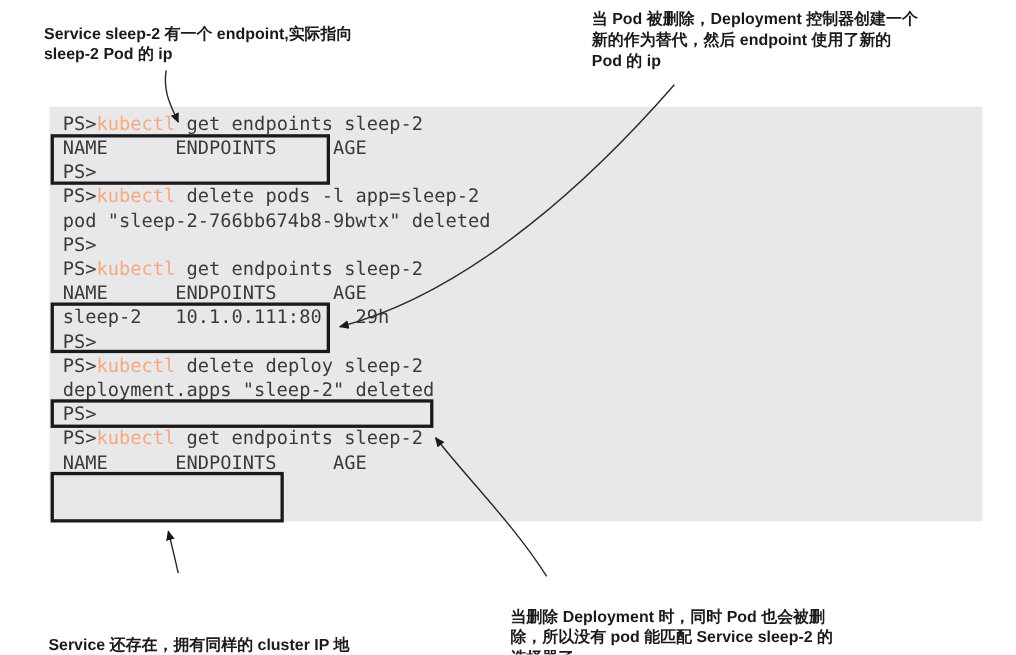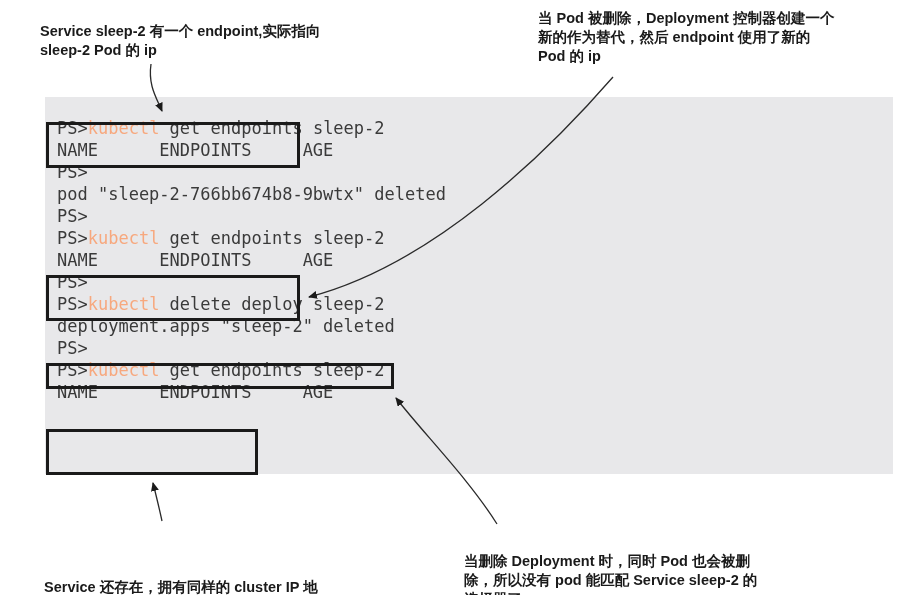--- a/index.html
+++ b/index.html
@@ -19,21 +19,21 @@
   #ann-top-left     { left:40px;  top:22px;  width:320px; }
   #ann-top-right    { left:522px; top:9px;   width:340px;margin-left:16px; }
   #ann-bottom-left  { left:44px;  top:555px; width:330px;margin-top:23px; }
   #ann-bottom-right { left:464px; top:552px; width:350px; }
 
   .terminal {
     position:absolute;
     left:45px; top:97px;
     width:848px; height:377px;
     background:#E8E8EA;
-    padding-top:20px;
+    padding-top:5px;
     box-sizing:border-box;
   }
   .term-line {
     height:22px;
     padding-left:12px;
     font-family:"DejaVu Sans Mono", monospace;
     font-size:17px;
     line-height:22px;
     color:#3A3A3A;
     white-space:pre;
@@ -66,24 +66,26 @@
 
 <div class="ann" id="ann-top-right">当 Pod 被删除，Deployment 控制器创建一个
 新的作为替代，然后 endpoint 使用了新的
 Pod 的 ip</div>
 
 <div class="terminal" style="background: rgb(232, 232, 234);">
   <div id="term-lines">
       <div class="term-line"><span class="">PS&gt;</span><span class="kubectl" style="color: rgb(247, 168, 126);">kubectl</span><span class=""> get endpoints sleep-2</span></div>
       <div class="term-line"><span class="">NAME      ENDPOINTS     AGE</span></div>
       <div class="term-line"><span class="">PS&gt;</span></div>
+      <div class="term-line"><span class="">PS&gt;</span><span class="kubectl" style="color: rgb(247, 168, 126);">kubectl</span><span class=""> delete pods -l app=sleep-2</span></div>
       <div class="term-line"><span class="">pod "sleep-2-766bb674b8-9bwtx" deleted</span></div>
       <div class="term-line"><span class="">PS&gt;</span></div>
       <div class="term-line"><span class="">PS&gt;</span><span class="kubectl" style="color: rgb(247, 168, 126);">kubectl</span><span class=""> get endpoints sleep-2</span></div>
       <div class="term-line"><span class="">NAME      ENDPOINTS     AGE</span></div>
+      <div class="term-line"><span class="">sleep-2   10.1.0.111:80   29h</span></div>
       <div class="term-line"><span class="">PS&gt;</span></div>
       <div class="term-line"><span class="">PS&gt;</span><span class="kubectl" style="color: rgb(247, 168, 126);">kubectl</span><span class=""> delete deploy sleep-2</span></div>
       <div class="term-line"><span class="">deployment.apps "sleep-2" deleted</span></div>
       <div class="term-line"><span class="">PS&gt;</span></div>
       <div class="term-line"><span class="">PS&gt;</span><span class="kubectl" style="color: rgb(247, 168, 126);">kubectl</span><span class=""> get endpoints sleep-2</span></div>
       <div class="term-line"><span class="">NAME      ENDPOINTS     AGE</span></div>
     </div>
 
   <div class="hlbox" id="hlbox-1" style="border-color: rgb(26, 26, 26);"></div>
   <div class="hlbox" id="hlbox-2" style="border-color: rgb(26, 26, 26);"></div>

